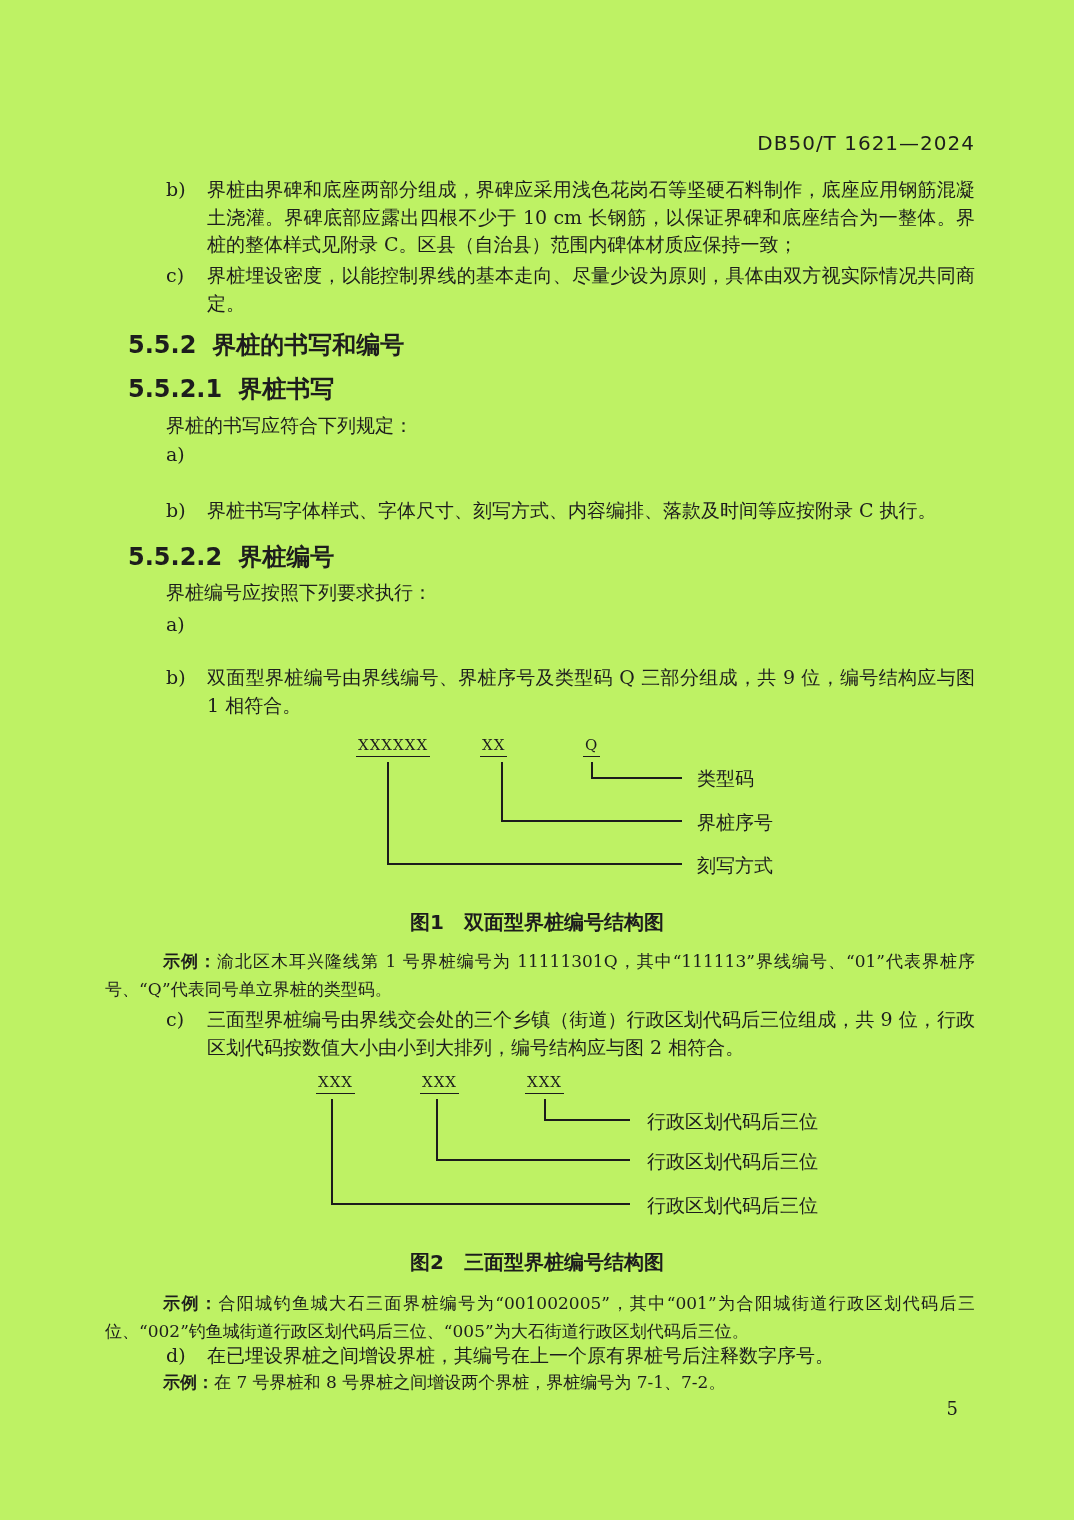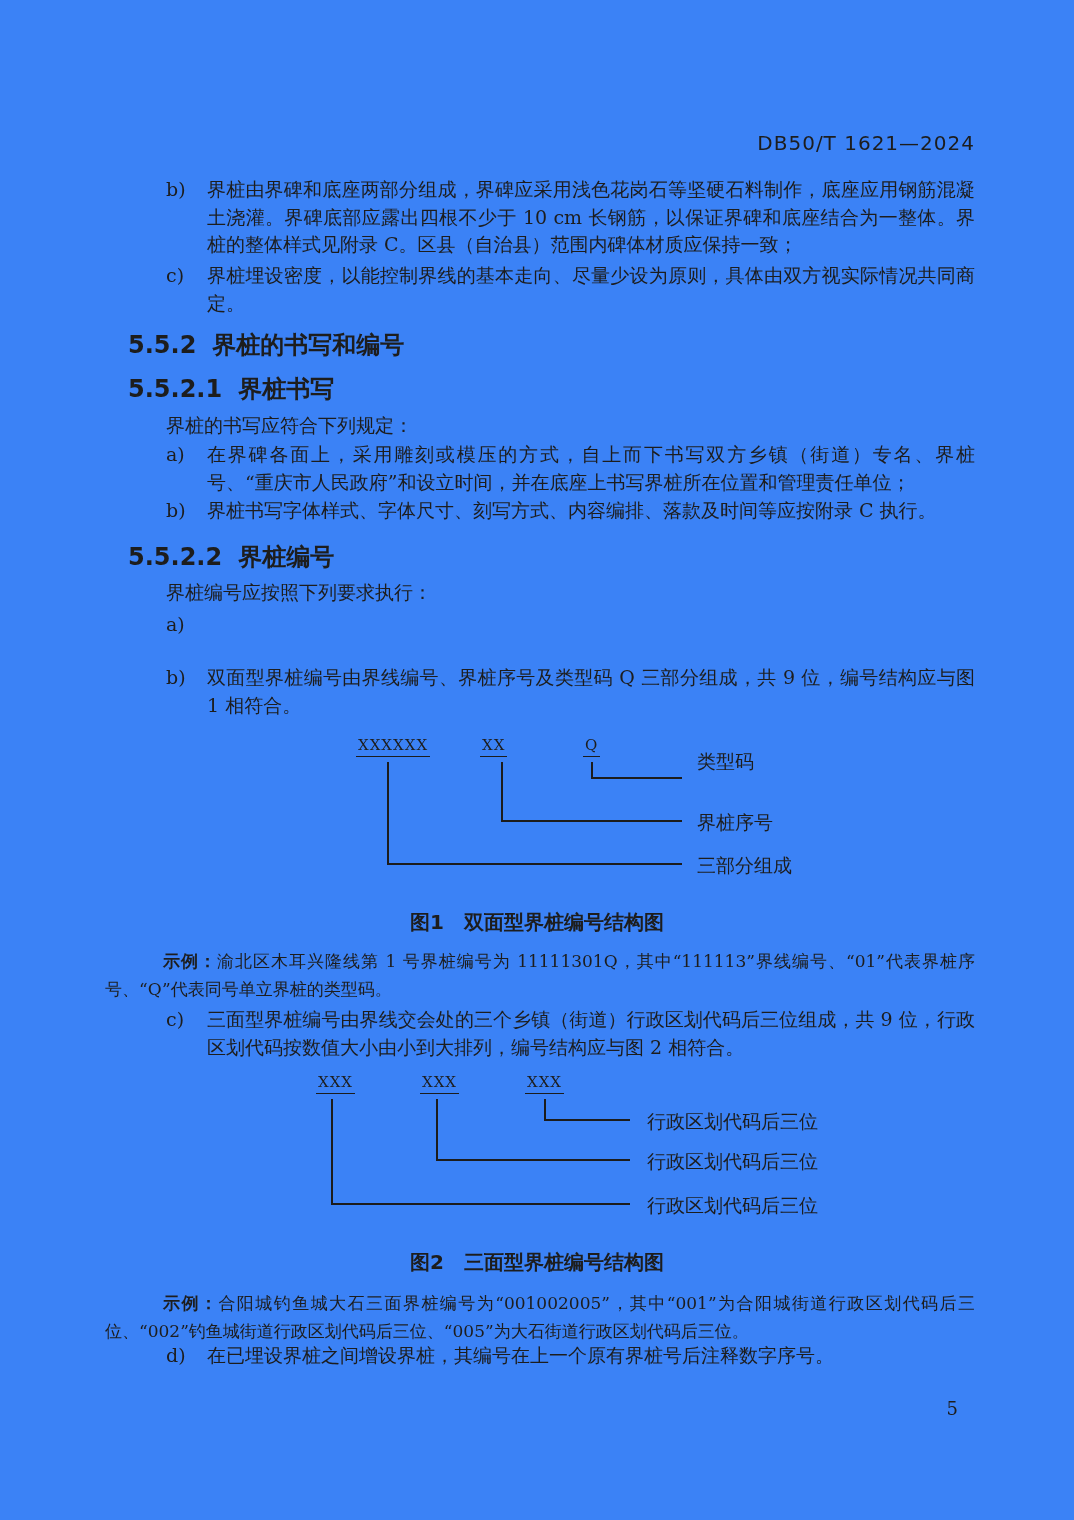--- a/index.html
+++ b/index.html
@@ -1,19 +1,19 @@
 <!DOCTYPE html>
 <html><head>
 <meta charset="utf-8">
 <style>
   * { margin:0; padding:0; box-sizing:border-box; }
   html,body { background:#888; }
   .page {
     position:relative; width:1074px; height:1520px; margin:0 auto;
-    background:#3b82f6; color:#1d1d1d; overflow:hidden;
+    background:#bef264; color:#1d1d1d; overflow:hidden;
     font-family:"DejaVu Serif", serif;
   }
   .doc-header {
     position:absolute; top:131px; right:99px;
     font-family:"DejaVu Sans", sans-serif; font-size:20px; letter-spacing:1px;
     color:#1d1d1d;
   }
   .li {
     position:absolute; left:207px; right:99px;
     font-size:19px; line-height:27.5px; text-align:justify;
@@ -79,21 +79,20 @@
     <span class="h-num">5.5.2</span><span class="h-title">界桩的书写和编号</span>
   </div>
   <div class="heading" style="top:377px">
     <span class="h-num">5.5.2.1</span><span class="h-title">界桩书写</span>
   </div>
 
   <div class="para" style="top:412px">界桩的书写应符合下列规定：</div>
 
   <div class="li" style="top:441px">
     <span class="marker">a)</span>
-    <span>在界碑各面上，采用雕刻或模压的方式，自上而下书写双方乡镇（街道）专名、界桩号、“重庆市人民政府”和设立时间，并在底座上书写界桩所在位置和管理责任单位；</span>
   </div>
   <div class="li" style="top:497px">
     <span class="marker">b)</span>
     <span>界桩书写字体样式、字体尺寸、刻写方式、内容编排、落款及时间等应按附录 C 执行。</span>
   </div>
 
   <div class="heading" style="top:545px">
     <span class="h-num">5.5.2.2</span><span class="h-title">界桩编号</span>
   </div>
 
@@ -107,23 +106,23 @@
     <span>双面型界桩编号由界线编号、界桩序号及类型码 Q 三部分组成，共 9 位，编号结构应与图 1 相符合。</span>
   </div>
 
   <div class="figure" style="top:738px;height:150px">
     <span class="code-part" style="left:356px">XXXXXX</span>
     <span class="code-part" style="left:480px">XX</span>
     <span class="code-part" style="left:583px">Q</span>
     <div class="elbow" style="left:591px;top:24px;width:91px;height:17px"></div>
     <div class="elbow" style="left:501px;top:24px;width:181px;height:60px"></div>
     <div class="elbow" style="left:387px;top:24px;width:295px;height:103px"></div>
-    <span class="fig-label" style="left:697px;top:11px">类型码</span>
+    <span class="fig-label" style="left:697px;top:28px">类型码</span>
     <span class="fig-label" style="left:697px;top:72px">界桩序号</span>
-    <span class="fig-label" style="left:697px;top:115px">三部分组成</span>
+    <span class="fig-label" style="left:697px;top:115px">刻写方式</span>
   </div>
   <div class="caption" style="top:910px">图1　双面型界桩编号结构图</div>
 
   <div class="example" style="top:948px">
     <span class="ex-label">示例：</span><span>渝北区木耳兴隆线第 1 号界桩编号为 11111301Q，其中“111113”界线编号、“01”代表界桩序号、“Q”代表同号单立界桩的类型码。</span>
   </div>
 
   <div class="li" style="top:1006px">
     <span class="marker">c)</span>
     <span>三面型界桩编号由界线交会处的三个乡镇（街道）行政区划代码后三位组成，共 9 位，行政区划代码按数值大小由小到大排列，编号结构应与图 2 相符合。</span>
@@ -144,16 +143,19 @@
 
   <div class="example" style="top:1290px">
     <span class="ex-label">示例：</span><span>合阳城钓鱼城大石三面界桩编号为“001002005”，其中“001”为合阳城街道行政区划代码后三位、“002”钓鱼城街道行政区划代码后三位、“005”为大石街道行政区划代码后三位。</span>
   </div>
 
   <div class="li" style="top:1342px">
     <span class="marker">d)</span>
     <span>在已埋设界桩之间增设界桩，其编号在上一个原有界桩号后注释数字序号。</span>
   </div>
 
+  <div class="example" style="top:1369px;text-indent:58px">
+    <span class="ex-label">示例：</span><span>在 7 号界桩和 8 号界桩之间增设两个界桩，界桩编号为 7-1、7-2。</span>
+  </div>
 
   <div class="page-number">5</div>
 
 </div>
 
 </body></html>

